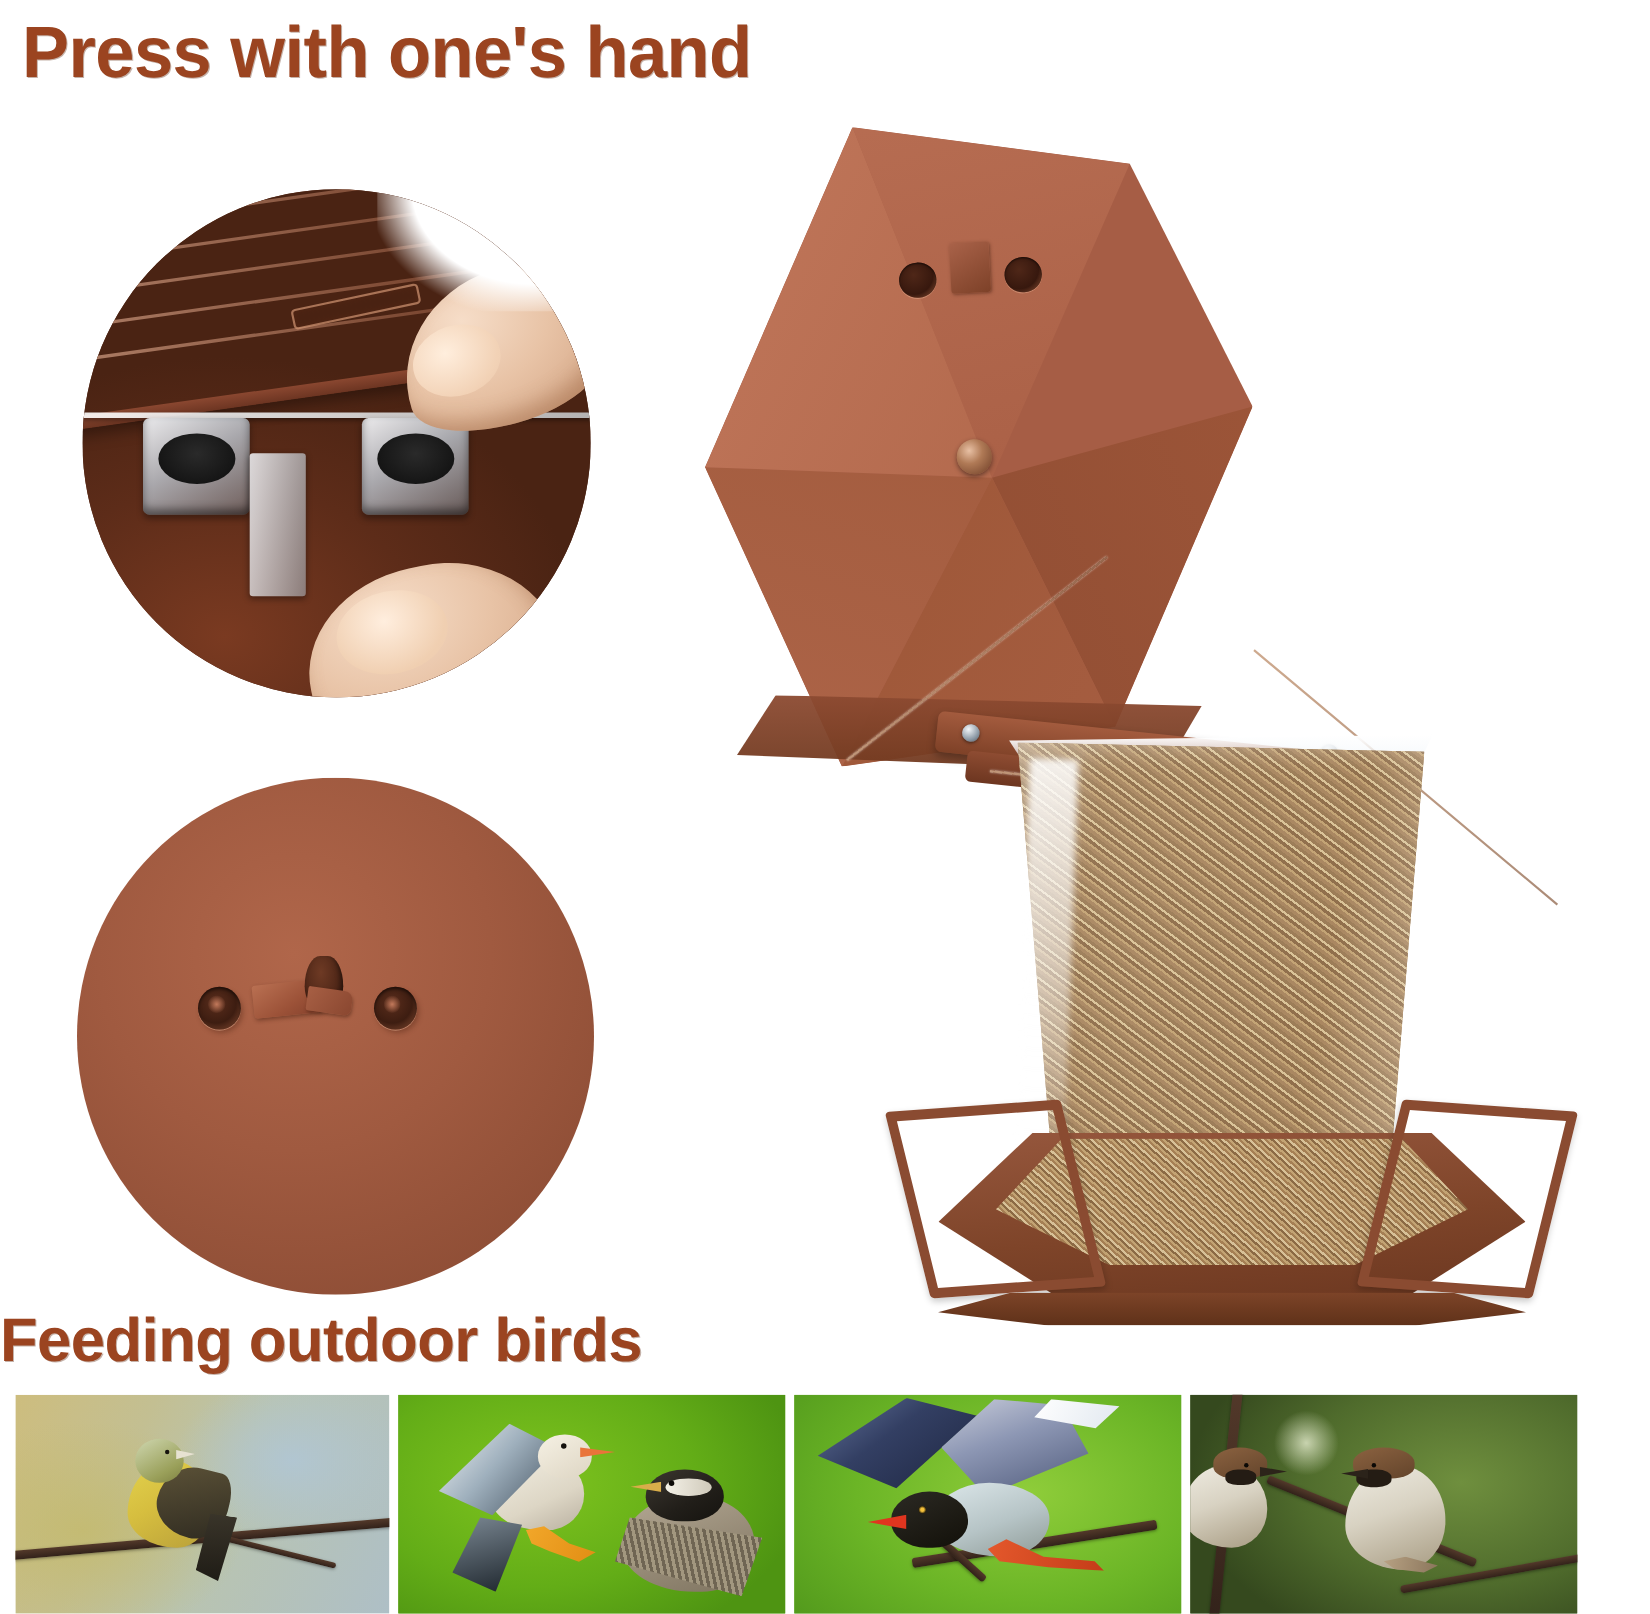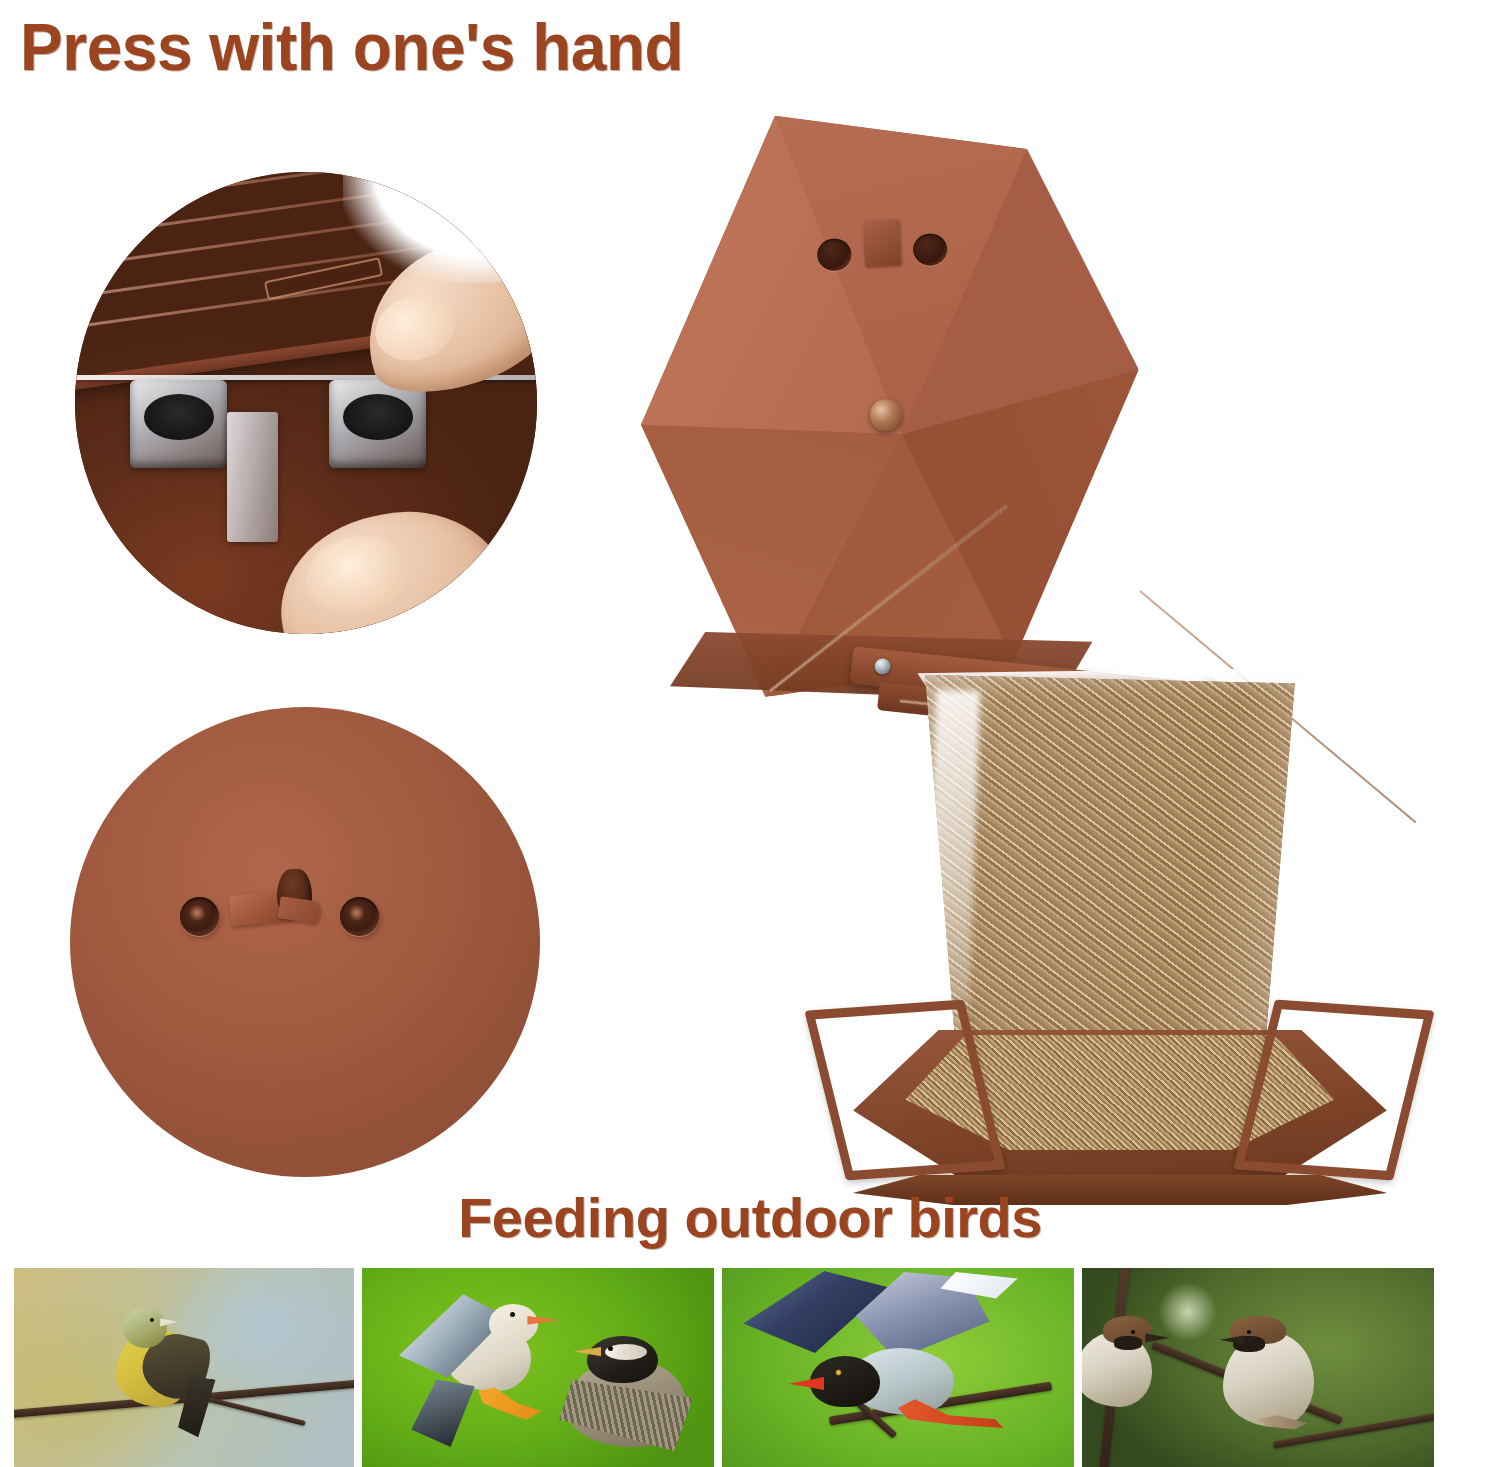--- a/index.html
+++ b/index.html
@@ -21,21 +21,20 @@
   }
   #headline-top {
     left:20px; top:14px;
     font-size:66px;
     line-height:1.0;
     transform:scaleX(.97);
     transform-origin:left top;
   }
   #headline-bottom {
     left:0; right:0; top:1185px;
-    text-align:center;
     font-size:56px;
   }
 
   
   .circle-photo {
     position:absolute;
     border-radius:50%;
     overflow:hidden;
   }
   #circle-press { left:75px; top:172px; width:462px; height:462px; }

